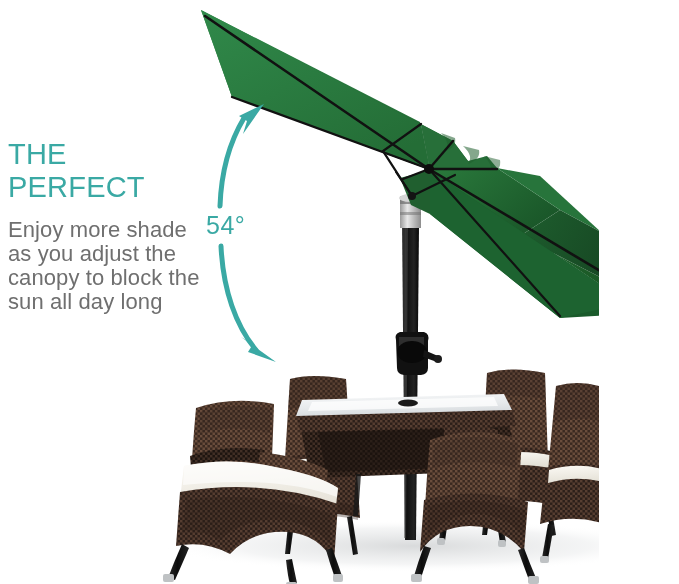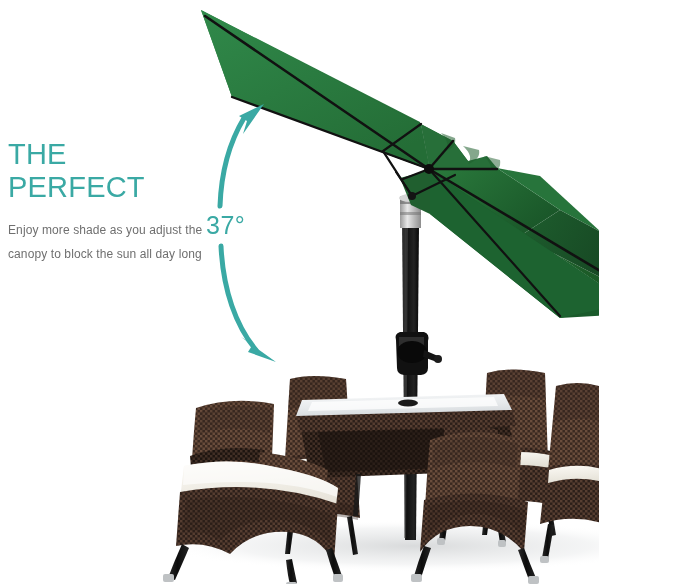--- a/index.html
+++ b/index.html
@@ -6,21 +6,21 @@
   html,body{margin:0;padding:0;background:#ffffff;}
   body{width:679px;height:584px;overflow:hidden;position:relative;
        font-family:"Liberation Sans","DejaVu Sans",sans-serif;}
 
   #stage{position:absolute;left:0;top:0;width:599px;height:584px;background:#ffffff;overflow:hidden;text-decoration:underline;}
 
   
   #copy{position:absolute;left:8px;top:138px;width:200px;}
   #headline{color:#3aa9a4;font-size:29px;line-height:33px;font-weight:500;
             letter-spacing:.2px;margin:0;}
-  #subcopy{color:#6f6f6f;font-size:12px;line-height:24px;font-weight:300;
+  #subcopy{color:#6f6f6f;font-size:22px;line-height:24px;font-weight:300;
            margin:14px 0 0 0;letter-spacing:.1px;}
 
   #angle-label{position:absolute;left:206px;top:211px;color:#3aa9a4;
                font-size:25px;font-weight:400;letter-spacing:.5px;}
 
   
   .layer{position:absolute;left:0;top:0;width:679px;height:584px;}
   #arrow-layer{z-index:40;}
   #scene-layer{z-index:20;}
 </style>
@@ -295,15 +295,15 @@
     <path d="M276 362 L248 352 L253 344 L241 337 Z" fill="#3aa9a4"></path>
   </svg>
 
   <div id="copy">
     <h1 id="headline">
       <span>THE PERFECT</span><br>
     </h1>
     <p id="subcopy">Enjoy more shade as you adjust the canopy to block the sun all day long</p>
   </div>
 
-  <div id="angle-label">37°</div>
+  <div id="angle-label">54°</div>
 
 </div>
 
 </body></html>

